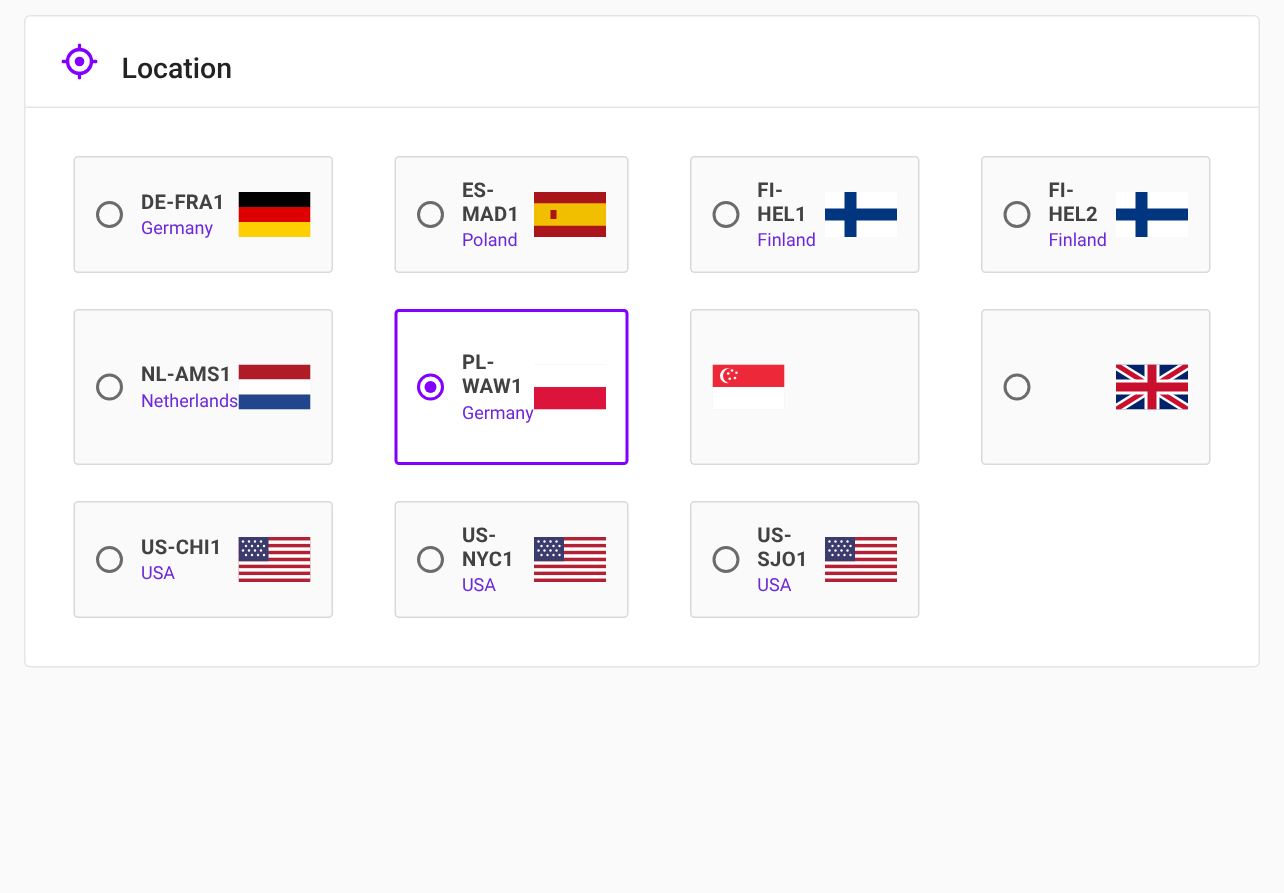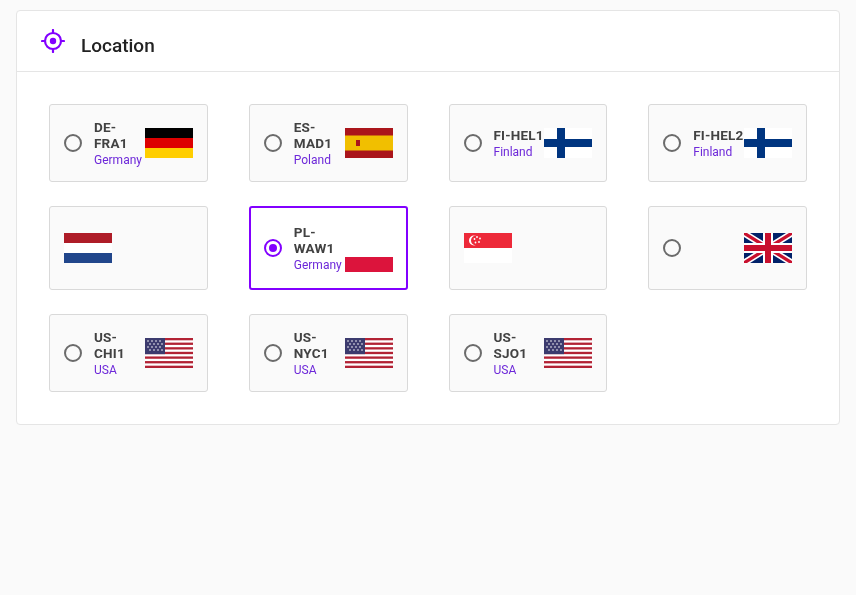--- a/index.html
+++ b/index.html
@@ -40,22 +40,21 @@
     padding: 14px 14px;
     border: 1px solid #d9d9d9;
     border-radius: 3px;
     background: #fafafa;
     cursor: pointer;
     min-height: 68px;
   }
   .location-card.selected {
     border: 2px solid #8200ff;
     background: #ffffff;
-    padding: 16px 13px;
-    align-items: flex-end;
+    padding: 26px 13px;
   }
   .card-left {
     display: flex;
     align-items: center;
     gap: 12px;
     flex: 1;
   }
   .radio {
     width: 18px;
     height: 18px;
@@ -174,20 +173,27 @@
         </div>
         <div class="flag">
           <svg viewBox="0 0 48 30">
             <rect width="48" height="30" fill="#fff"></rect>
             <rect x="0" y="11" width="48" height="8" fill="#003580"></rect>
             <rect x="13" y="0" width="8" height="30" fill="#003580"></rect>
           </svg>
         </div>
       </div>
       <div class="location-card">
+        <div class="card-left">
+          <span class="radio"></span>
+          <div class="card-text">
+            <div class="card-code">NL-AMS1</div>
+            <div class="card-country">Netherlands</div>
+          </div>
+        </div>
         <div class="flag">
           <svg viewBox="0 0 48 30">
             <rect width="48" height="10" y="0" fill="#AE1C28"></rect>
             <rect width="48" height="10" y="10" fill="#fff"></rect>
             <rect width="48" height="10" y="20" fill="#21468B"></rect>
           </svg>
         </div>
       </div>
       <div class="location-card selected">
         <div class="card-left">

